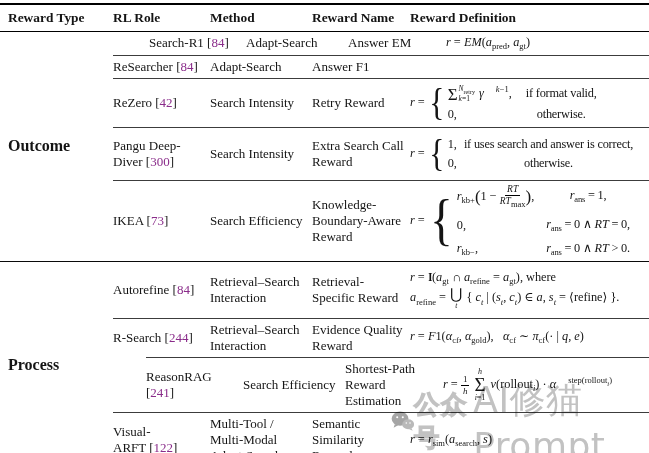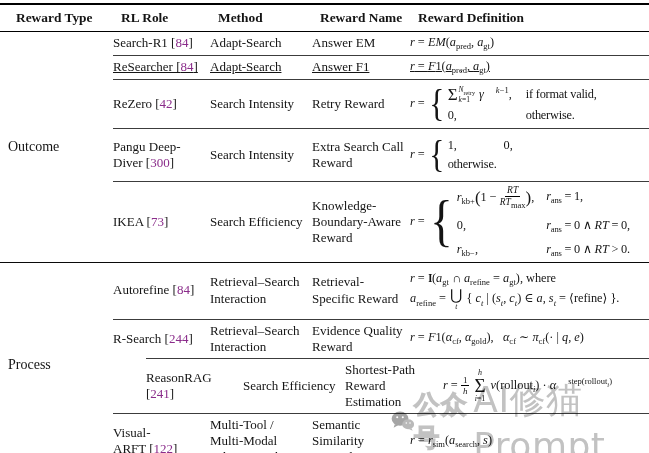--- a/index.html
+++ b/index.html
@@ -8,25 +8,25 @@
     width:649px; height:453px; position:relative; overflow:hidden;
     font-family:"Liberation Serif","DejaVu Serif",serif; color:#141414;
   }
   .page { position:absolute; inset:0; background:#fff; padding-top:3px; }
   .rule-top    { border-top:2.4px solid #000; }
   .rule-mid    { border-top:1.5px solid #000; }
   .groupsep    { border-top:1.9px solid #0a0a0a; }
 
   .theader {
     display:grid; grid-template-columns:105px 97px 102px 98px 1fr;
-    padding-left:16px; align-items:center; height:26px;
+    padding-left:8px; align-items:center; height:26px;
     font-weight:700; font-size:13.4px;
   }
   .group { display:grid; grid-template-columns:105px 1fr; padding-left:8px; }
-  .group-label { align-self:center; font-weight:400; font-size:14px; }
+  .group-label { align-self:center; font-weight:700; font-size:16px; }
   .row {
     display:grid; grid-template-columns:97px 102px 98px 1fr;
     align-items:center; font-size:13px;
   }
   .group-rows .row + .row { border-top:1px solid #3c3c3c; }
   .cell { padding:3px 4px 3px 0; line-height:1.24; }
   .rdef { font-size:12.3px; padding-right:2px; }
   .cite { color:#8a2c8a; }
 
   
@@ -43,21 +43,21 @@
   .cases { display:inline-flex; align-items:center; vertical-align:middle; }
   .brace { font-weight:300; line-height:0.85; margin-right:2px;
            transform:scaleX(0.85); display:inline-block; }
   .c2 .brace { font-size:37px; }
   .c3 .brace { font-size:56px; }
   .crows { display:grid; grid-template-columns:auto auto;
            column-gap:14px; row-gap:4px; align-items:center; }
   .crows.g8  { column-gap:7px; }
   .crows.g18 { column-gap:12px; row-gap:7px; }
   .crows > span { white-space:nowrap; }
-  .cond { letter-spacing:-0.2px; }
+  .cond { letter-spacing:-0.2px;text-align:center; }
 
   .isum { display:inline-flex; align-items:center; vertical-align:middle; }
   .isg  { font-size:17px; line-height:1; }
   .ilims { display:inline-flex; flex-direction:column; font-size:7.5px;
            line-height:1.1; margin:0 1px; }
   .ilims sub { font-size:6px; }
 
   .bigsum { display:inline-flex; flex-direction:column; align-items:center;
             vertical-align:middle; line-height:1; margin:0 2px; }
   .bigsum .ss { font-size:19px; line-height:0.95; }
@@ -90,31 +90,30 @@
       <div class="hcell">RL Role</div>
       <div class="hcell">Method</div>
       <div class="hcell">Reward Name</div>
       <div class="hcell">Reward Definition</div>
     </div>
   <div class="rule-mid"></div>
   <div id="tbody">
       <div class="group">
         <div class="group-label">Outcome</div>
         <div class="group-rows">
-          <div class="row" style="min-height: 23px;">
+          <div class="row" style="min-height: 23px; margin-left: 36px;">
             <div class="cell method">Search-R1 [<span class="cite">84</span>]</div>
             <div class="cell role">Adapt-Search</div>
             <div class="cell rname">Answer EM</div>
             <div class="cell rdef"><i>r</i> = <i>EM</i>(<i>a</i><sub>pred</sub>, <i>a</i><sub>gt</sub>)</div>
           </div>
-          <div class="row" style="min-height: 23px; text-decoration: underline;">
+          <div class="row" style="min-height: 23px;">
             <div class="cell method">ReSearcher [<span class="cite">84</span>]</div>
             <div class="cell role">Adapt-Search</div>
             <div class="cell rname">Answer F1</div>
-            <div class="cell rdef"><i>r</i> = <i>F</i>1(<i>a</i><sub>pred</sub>, <i>a</i><sub>gt</sub>)</div>
           </div>
           <div class="row" style="min-height: 49px;">
             <div class="cell method">ReZero [<span class="cite">42</span>]</div>
             <div class="cell role">Search Intensity</div>
             <div class="cell rname">Retry Reward</div>
             <div class="cell rdef"><i>r</i> = <span class="cases c2">
                 <span class="brace">{</span>
                 <span class="crows">
                   <span><span class="isum">
                       <span class="isg">Σ</span>
@@ -130,20 +129,21 @@
               </span></div>
           </div>
           <div class="row" style="min-height: 53px;">
             <div class="cell method">Pangu Deep-<br>Diver [<span class="cite">300</span>]</div>
             <div class="cell role">Search Intensity</div>
             <div class="cell rname">Extra Search Call Reward</div>
             <div class="cell rdef"><i>r</i> = <span class="cases c2">
                 <span class="brace">{</span>
                 <span class="crows g8">
                   <span>1,</span>
+                  <span class="cond">if uses search and answer is correct,</span>
                   <span>0,</span>
                   <span class="cond">otherwise.</span>
                 </span>
               </span></div>
           </div>
           <div class="row" style="min-height: 72px;">
             <div class="cell method">IKEA [<span class="cite">73</span>]</div>
             <div class="cell role">Search Efficiency</div>
             <div class="cell rname">Knowledge-Boundary-Aware Reward</div>
             <div class="cell rdef"><i>r</i> = <span class="cases c3">

